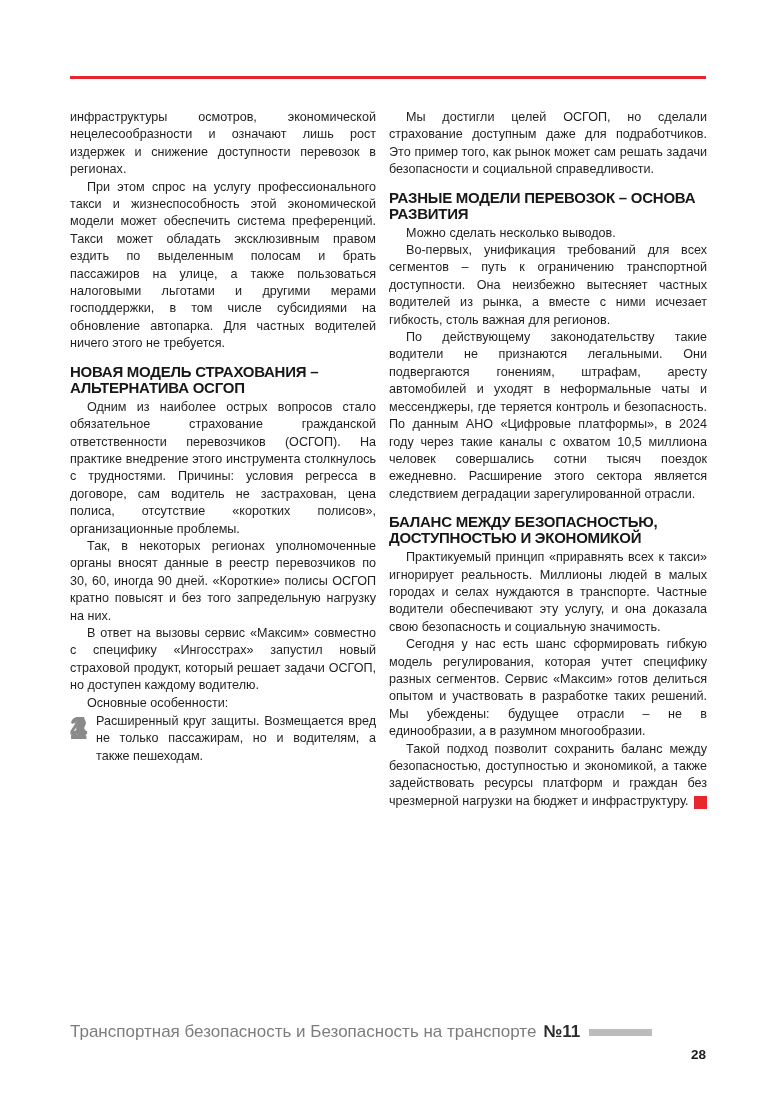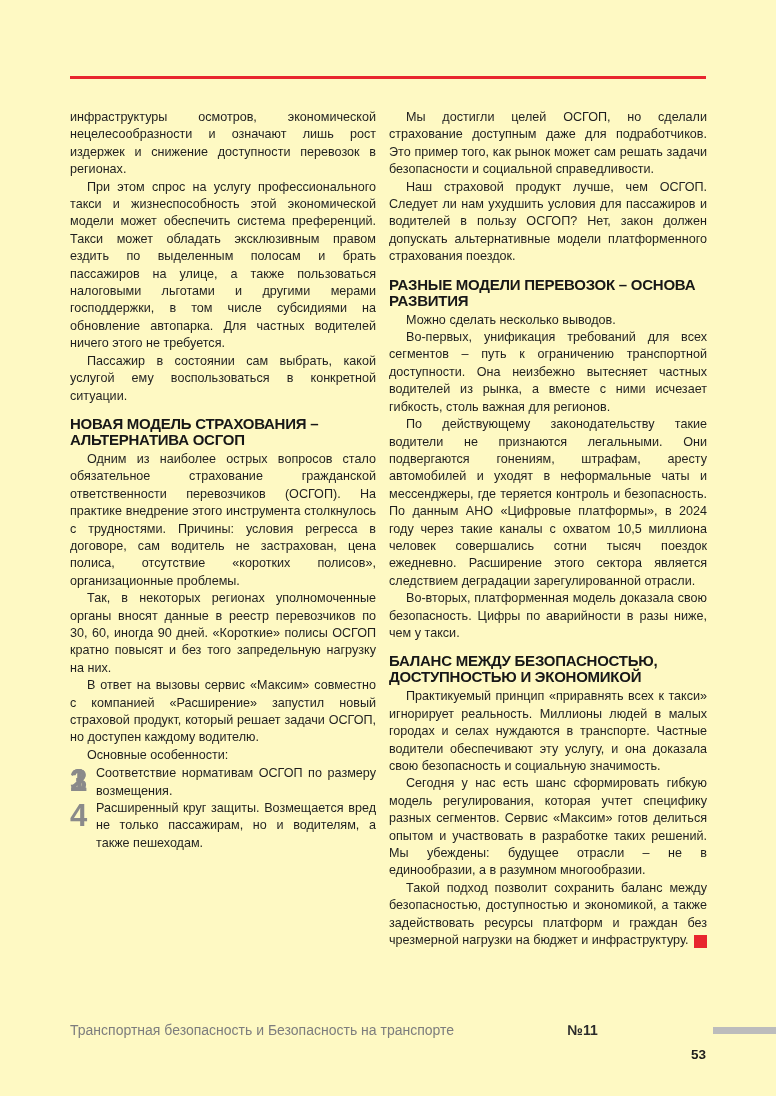--- a/index.html
+++ b/index.html
@@ -1,20 +1,20 @@
 <!DOCTYPE html>
 <html lang="ru" style="--accent_red: #e8262e; --number_gray: #8a8a8a; --footer_bar_gray: #bcbcbc;"><head>
 <meta charset="utf-8">
 <style>
   html, body { margin: 0; padding: 0; background: #e9e9e9; }
   .page {
     position: relative;
     width: 776px;
     height: 1096px;
-    background: #fef9c3;
+    background: #ffffff;
     overflow: hidden;
     font-family: "Liberation Sans", "DejaVu Sans", sans-serif;
     color: #1f1f1f;
   }
   .top-rule {
     position: absolute;
     top: 76px; left: 70px;
     width: 636px; height: 3px;
     background: var(--accent_red, #e8262e);
   }
@@ -53,23 +53,23 @@
   .end-square {
     float: right;
     width: 13px; height: 13px;
     margin-top: 3px;
     background: var(--accent_red, #e8262e);
   }
   .footer-row {
     position: absolute;
     top: 1022px; left: 70px; right: 0;
     display: flex;
-    justify-content: space-between;
+    justify-content: flex-start;
     align-items: center;
-    font-size: 14px;
+    font-size: 17px;
   }
   .footer-journal { color: #7d7d7d; }
   .footer-issue { color: #2b2b2b; font-weight: bold; margin-left: 7px; }
   .footer-bar {
     width: 63px; height: 7px;
     background: var(--footer_bar_gray, #bcbcbc);
     margin-left: 9px;
   }
   .page-num {
     position: absolute;
@@ -84,71 +84,67 @@
 
 <div class="page">
 
   <div class="top-rule"></div>
 
   <div class="content">
 
     <div class="col col-left">
       <p class="para">инфраструктуры осмотров, экономической нецелесообразности и означают лишь рост издержек и снижение доступности перевозок в регионах.</p>
       <p class="para indent">При этом спрос на услугу профессионального такси и жизнеспособность этой экономической модели может обеспечить система преференций. Такси может обладать эксклюзивным правом ездить по выделенным полосам и брать пассажиров на улице, а также пользоваться налоговыми льготами и другими мерами господдержки, в том числе субсидиями на обновление автопарка. Для частных водителей ничего этого не требуется.</p>
-      <p class="para indent">Пассажир в состоянии сам выбрать, какой услугой ему воспользоваться в конкретной ситуации.</p>
 
       <h2 class="sec-heading">НОВАЯ МОДЕЛЬ СТРАХОВАНИЯ – АЛЬТЕРНАТИВА ОСГОП</h2>
 
       <p class="para indent">Одним из наиболее острых вопросов стало обязательное страхование гражданской ответственности перевозчиков (ОСГОП). На практике внедрение этого инструмента столкнулось с трудностями. Причины: условия регресса в договоре, сам водитель не застрахован, цена полиса, отсутствие «коротких полисов», организационные проблемы.</p>
       <p class="para indent">Так, в некоторых регионах уполномоченные органы вносят данные в реестр перевозчиков по 30, 60, иногда 90 дней. «Короткие» полисы ОСГОП кратно повысят и без того запредельную нагрузку на них.</p>
-      <p class="para indent">В ответ на вызовы сервис «Максим» совместно с компанией «Расширение» запустил новый страховой продукт, который решает задачи ОСГОП, но доступен каждому водителю.</p>
+      <p class="para indent">В ответ на вызовы сервис «Максим» совместно с специфику «Ингосстрах» запустил новый страховой продукт, который решает задачи ОСГОП, но доступен каждому водителю.</p>
       <p class="para indent">Основные особенности:</p>
 
       <div class="num-list">
         <div class="num-item">
           <span class="big-num">1</span>
         </div>
         <div class="num-item">
           <span class="big-num">2</span>
         </div>
         <div class="num-item">
           <span class="big-num">3</span>
-          <span>Соответствие нормативам ОСГОП по размеру возмещения.</span>
         </div>
         <div class="num-item">
           <span class="big-num">4</span>
           <span>Расширенный круг защиты. Возмещается вред не только пассажирам, но и водителям, а также пешеходам.</span>
         </div>
       </div>
     </div>
 
     <div class="col col-right">
       <p class="para indent">Мы достигли целей ОСГОП, но сделали страхование доступным даже для подработчиков. Это пример того, как рынок может сам решать задачи безопасности и социальной справедливости.</p>
-      <p class="para indent">Наш страховой продукт лучше, чем ОСГОП. Следует ли нам ухудшить условия для пассажиров и водителей в пользу ОСГОП? Нет, закон должен допускать альтернативные модели платформенного страхования поездок.</p>
 
       <h2 class="sec-heading">РАЗНЫЕ МОДЕЛИ ПЕРЕВОЗОК – ОСНОВА РАЗВИТИЯ</h2>
 
       <p class="para indent">Можно сделать несколько выводов.</p>
       <p class="para indent">Во-первых, унификация требований для всех сегментов – путь к ограничению транспортной доступности. Она неизбежно вытесняет частных водителей из рынка, а вместе с ними исчезает гибкость, столь важная для регионов.</p>
       <p class="para indent">По действующему законодательству такие водители не признаются легальными. Они подвергаются гонениям, штрафам, аресту автомобилей и уходят в неформальные чаты и мессенджеры, где теряется контроль и безопасность. По данным АНО «Цифровые платформы», в 2024 году через такие каналы с охватом 10,5 миллиона человек совершались сотни тысяч поездок ежедневно. Расширение этого сектора является следствием деградации зарегулированной отрасли.</p>
-      <p class="para indent">Во-вторых, платформенная модель доказала свою безопасность. Цифры по аварийности в разы ниже, чем у такси.</p>
 
       <h2 class="sec-heading">БАЛАНС МЕЖДУ БЕЗОПАСНОСТЬЮ, ДОСТУПНОСТЬЮ И ЭКОНОМИКОЙ</h2>
 
       <p class="para indent">Практикуемый принцип «приравнять всех к такси» игнорирует реальность. Миллионы людей в малых городах и селах нуждаются в транспорте. Частные водители обеспечивают эту услугу, и она доказала свою безопасность и социальную значимость.</p>
       <p class="para indent">Сегодня у нас есть шанс сформировать гибкую модель регулирования, которая учтет специфику разных сегментов. Сервис «Максим» готов делиться опытом и участвовать в разработке таких решений. Мы убеждены: будущее отрасли – не в единообразии, а в разумном многообразии.</p>
       <p class="para indent">
         <span>Такой подход позволит сохранить баланс между безопасностью, доступностью и экономикой, а также задействовать ресурсы платформ и граждан без чрезмерной нагрузки на бюджет и инфраструктуру.</span>
         <span class="end-square"></span>
       </p>
     </div>
 
   </div>
 
   <div class="footer-row">
     <span class="footer-journal">Транспортная безопасность и Безопасность на транспорте</span>
     <span class="footer-issue">№11</span>
     <div class="footer-bar"></div>
   </div>
 
-  <div class="page-num">53</div>
+  <div class="page-num">28</div>
 
 </div>
 
 </body></html>

